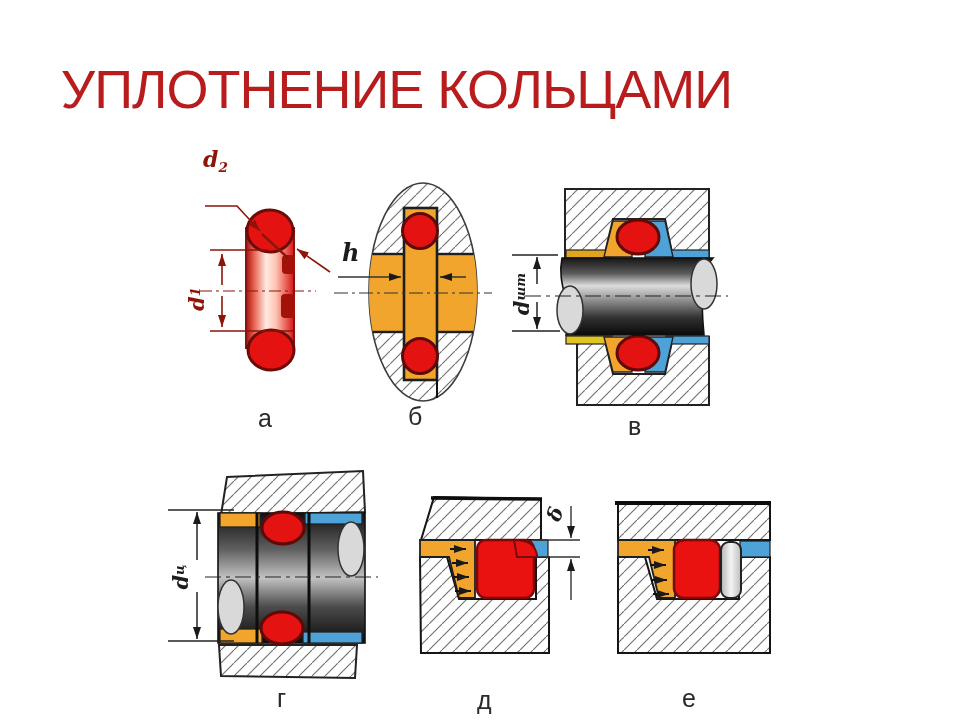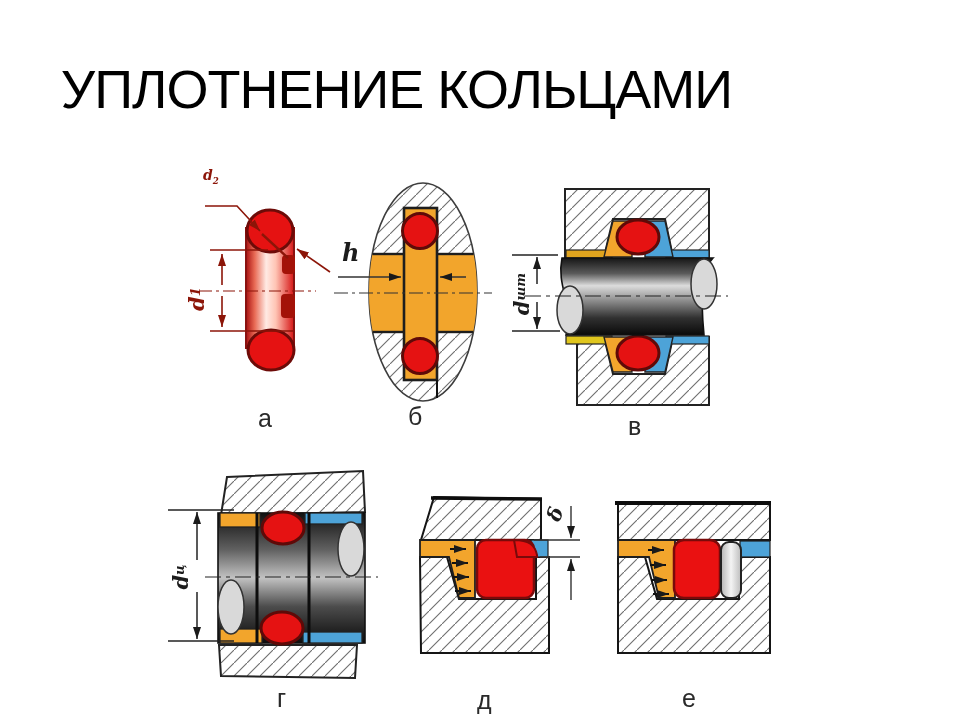--- a/index.html
+++ b/index.html
@@ -1,19 +1,19 @@
 <!DOCTYPE html>
 <html><head>
 <meta charset="utf-8">
 <style>
   html,body{margin:0;padding:0;background:#ffffff;}
   .slide{position:relative;width:960px;height:720px;background:#ffffff;overflow:hidden;
          font-family:"Liberation Sans",sans-serif;}
   .title{position:absolute;left:0;top:58px;width:793px;text-align:center;
-         font-size:54px;letter-spacing:-1px;color:#000000;font-weight:400;white-space:nowrap;}
+         font-size:54px;letter-spacing:-1px;color:#b91c1c;font-weight:400;white-space:nowrap;}
   .fig-label{position:absolute;font-size:25px;color:#2a2a2a;line-height:1;}
   .dim{position:absolute;font-family:"DejaVu Serif",serif;font-style:italic;font-weight:bold;
        line-height:1;white-space:nowrap;}
   .dim sub{font-size:0.62em;font-weight:bold;}
   .dark-red{color:#8c1508;}
   .ink{color:#1c1c1c;}
   .rot90{transform:rotate(-90deg);transform-origin:center center;}
   .rot70{transform:rotate(-70deg);transform-origin:center center;}
   .dim-box{display:flex;align-items:center;justify-content:center;}
   svg{position:absolute;left:0;top:0;}
@@ -183,21 +183,21 @@
       <rect x="721" y="542" width="20" height="56" rx="8" fill="url(#grayRing)" stroke="#222" stroke-width="2"></rect>
       <g stroke="#111" stroke-width="2">
         <line x1="648" y1="550" x2="664" y2="550" marker-end="url(#aB)"></line>
         <line x1="650" y1="565" x2="666" y2="565" marker-end="url(#aB)"></line>
         <line x1="651" y1="580" x2="667" y2="580" marker-end="url(#aB)"></line>
         <line x1="653" y1="594" x2="669" y2="594" marker-end="url(#aB)"></line>
       </g>
     </g>
   </svg>
 
-  <div class="dim dark-red" style="left:203px;top:168px;font-size:14px;">
+  <div class="dim dark-red" style="left:203px;top:148px;font-size:22px;">
     <span>d</span><sub>2</sub>
   </div>
   <div class="dim dark-red dim-box rot90" style="left:164px;top:287px;width:64px;height:24px;font-size:21px;">
     <span>d</span>
       <sub>1</sub>
   </div>
   <div class="dim ink" style="left:342px;top:241px;font-size:24px;">
     <span>h</span><sub></sub>
   </div>
   <div class="dim ink dim-box rot90" style="left:489px;top:282px;width:64px;height:24px;font-size:21px;">

